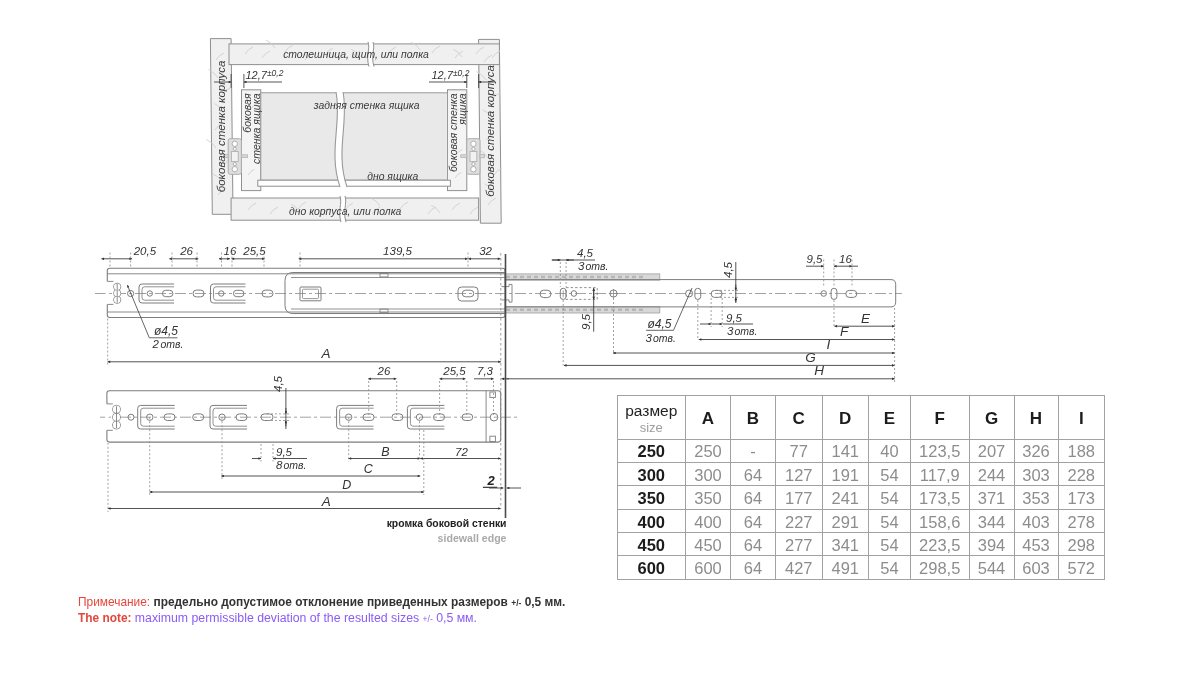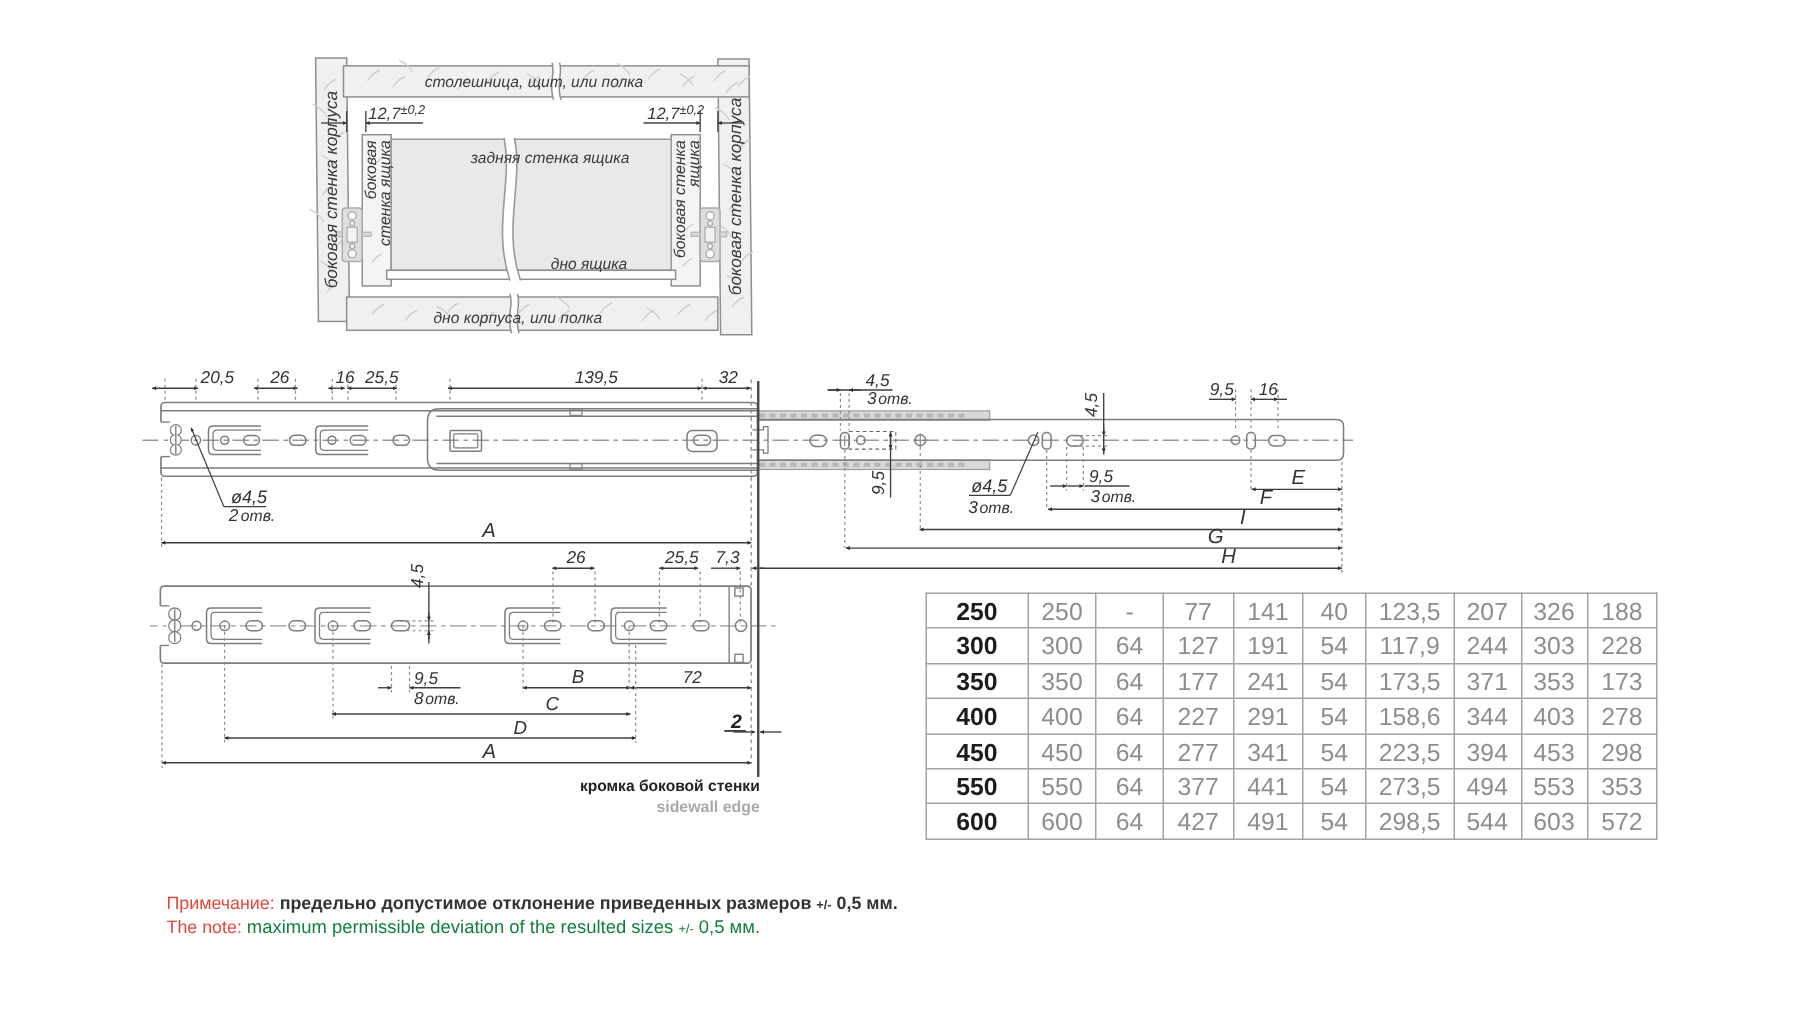--- a/index.html
+++ b/index.html
@@ -3,24 +3,24 @@
 html,body{margin:0;padding:0;width:1200px;height:675px;background:#fff;overflow:hidden}
 body{font-family:"Liberation Sans",sans-serif;position:relative}
 svg{position:absolute;left:0;top:0}
 table.dim{position:absolute;left:616.5px;top:395px;border-collapse:collapse;table-layout:fixed;font-family:"Liberation Sans",sans-serif}
 table.dim td{border:1px solid #a2a2a2;text-align:center;vertical-align:middle;color:#8d8d8d;font-size:16.5px;height:20.4px;padding:2px 0 0 0;line-height:1}
 table.dim tr.hdr td{height:40.5px}
 table.dim td.hl{color:#1c1c1c;font-size:17px;font-weight:bold}
 table.dim td.c0{color:#1c1c1c;font-weight:bold;font-size:16.5px}
 .rz{color:#222;font-size:15.5px}
 .sz{color:#9d9d9d;font-size:13px}
-.note{position:absolute;left:111px;top:594.5px;font-size:11.9px;line-height:15.6px;white-space:nowrap}
+.note{position:absolute;left:78px;top:594.5px;font-size:11.9px;line-height:15.6px;white-space:nowrap}
 .red{color:#e4473c}
 .b1{color:#333;font-weight:bold}
-.g1{color:#15803d;font-size:12.3px}
+.g1{color:#8b5cf6;font-size:12.3px}
 .pm{font-size:8.5px}
 </style></head>
 <body>
 <svg width="1200" height="675" viewBox="0 0 1200 675">
 <defs>
       <marker id="ar" viewBox="0 0 10 10" refX="9.5" refY="5" markerWidth="8.5" markerHeight="3" orient="auto-start-reverse">
         <path d="M0,0 L10,5 L0,10 z" fill="#333"></path>
       </marker>
     </defs>
 <rect width="1200" height="675" fill="#ffffff"></rect>
@@ -361,20 +361,32 @@
 <col style="width:45px">
 <col style="width:46.5px">
 <col style="width:46.5px">
 <col style="width:42px">
 <col style="width:58.5px">
 <col style="width:45px">
 <col style="width:44px">
 <col style="width:46.5px">
 </colgroup>
 <tbody>
+      <tr class="hdr">
+        <td><span class="rz">размер</span><br><span class="sz">size</span></td>
+        <td class="hl">A</td>
+        <td class="hl">B</td>
+        <td class="hl">C</td>
+        <td class="hl">D</td>
+        <td class="hl">E</td>
+        <td class="hl">F</td>
+        <td class="hl">G</td>
+        <td class="hl">H</td>
+        <td class="hl">I</td>
+      </tr>
 <tr>
         <td class="c0">250</td>
         <td>250</td>
         <td>-</td>
         <td>77</td>
         <td>141</td>
         <td>40</td>
         <td>123,5</td>
         <td>207</td>
         <td>326</td>
@@ -422,40 +434,28 @@
         <td>64</td>
         <td>277</td>
         <td>341</td>
         <td>54</td>
         <td>223,5</td>
         <td>394</td>
         <td>453</td>
         <td>298</td>
       </tr>
 <tr>
-        <td class="c0">550</td>
-        <td>550</td>
-        <td>64</td>
-        <td>377</td>
-        <td>441</td>
-        <td>54</td>
-        <td>273,5</td>
-        <td>494</td>
-        <td>553</td>
-        <td>353</td>
-      </tr>
-<tr>
         <td class="c0">600</td>
         <td>600</td>
         <td>64</td>
         <td>427</td>
         <td>491</td>
         <td>54</td>
         <td>298,5</td>
         <td>544</td>
         <td>603</td>
         <td>572</td>
       </tr>
 </tbody>
   </table>
 <div class="note">
 <div><span class="red">Примечание:</span> <span class="b1">предельно допустимое отклонение приведенных размеров <span class="pm">+/-</span> 0,5 мм.</span></div>
-<div><span class="red" style="font-weight:normal">The note:</span> <span class="g1">maximum permissible deviation of the resulted sizes <span class="pm">+/-</span> 0,5 мм.</span></div>
+<div><span class="red" style="font-weight:bold">The note:</span> <span class="g1">maximum permissible deviation of the resulted sizes <span class="pm">+/-</span> 0,5 мм.</span></div>
 </div>
 </body></html>

